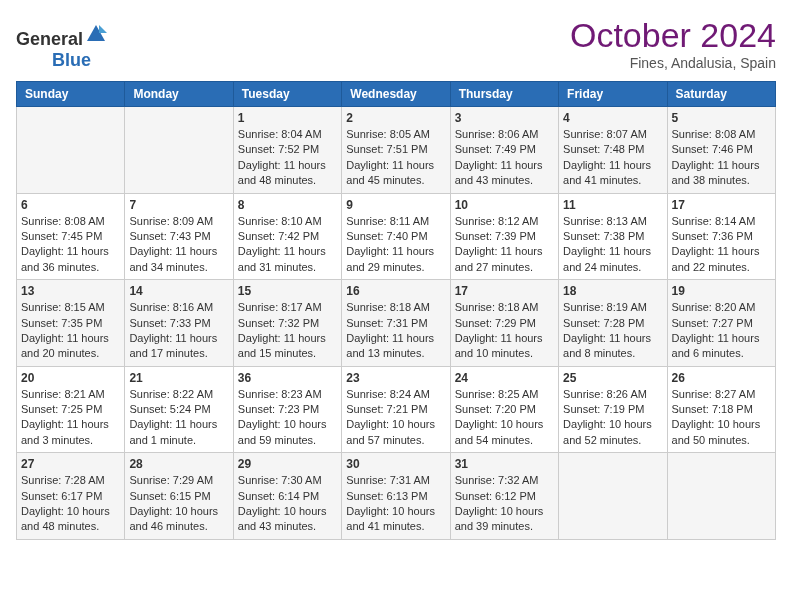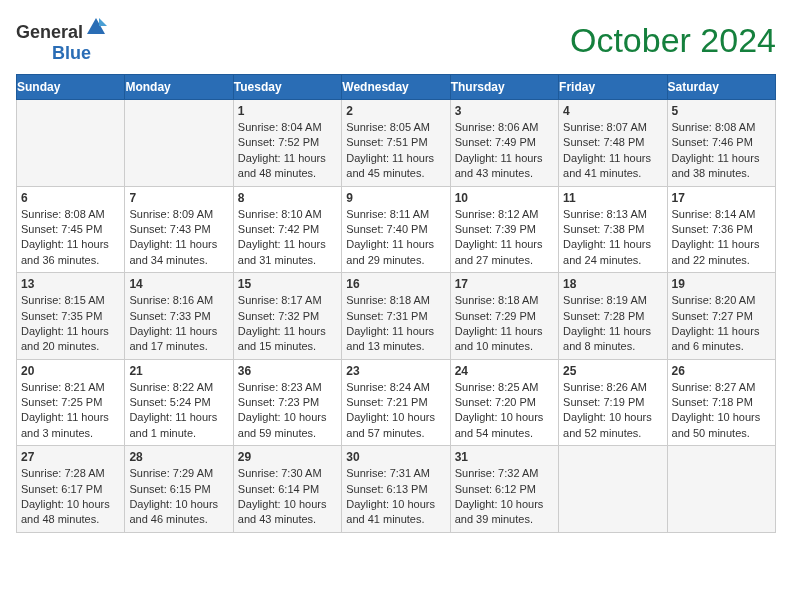--- a/index.html
+++ b/index.html
@@ -6,21 +6,21 @@
     body {
       font-family: Arial, sans-serif;
       background: #fff;
       width: 792px;
       min-height: 612px;
       padding: 16px;
     }
     .header {
       display: flex;
       justify-content: space-between;
-      align-items: center;
+      align-items: flex-end;
       margin-bottom: 10px;
     }
     .logo {
       display: flex;
       align-items: center;
     }
     .logo-text-general {
       font-size: 18px;
       font-weight: bold;
       color: #333;
@@ -35,36 +35,36 @@
       width: 22px;
       height: 22px;
       margin-left: 2px;
     }
     .title-block {
       text-align: right;
     }
     .month-title {
       font-size: 34px;
       font-weight: 300;
-      color: #15803d;
+      color: #701a75;
     }
     .location-title {
       font-size: 14px;
       color: #555;
     }
     table {
       width: 100%;
       border-collapse: collapse;
       table-layout: fixed;
     }
     thead tr th {
       background-color: #2a6db5;
       color: #fff;
       font-size: 12px;
-      padding: 5px 0;
+      padding: 5px 8px;
       text-align: left;
       border: 1px solid #1e5a9a;
     }
     tbody tr td {
       border: 1px solid #ccc;
       vertical-align: top;
       padding: 4px;
       font-size: 10px;
       color: #333;
       height: 80px;
@@ -98,20 +98,21 @@
     <div>
       <span class="logo-text-general">General</span><svg class="logo-icon" viewBox="0 0 22 22" xmlns="http://www.w3.org/2000/svg">
           <polygon points="11,2 20,18 2,18" fill="#2a6db5"></polygon>
           <polygon points="14,2 22,10 14,10" fill="#4a9fd4"></polygon>
         </svg><br>
       <span class="logo-text-blue">Blue</span>
     </div>
   </div>
   <div class="title-block">
     <div class="month-title">October 2024</div>
+    <div class="location-title">Fines, Andalusia, Spain</div>
   </div>
 </div>
 
 <table>
   <thead>
     <tr>
     <th>Sunday</th>
         <th>Monday</th>
         <th>Tuesday</th>
         <th>Wednesday</th>

